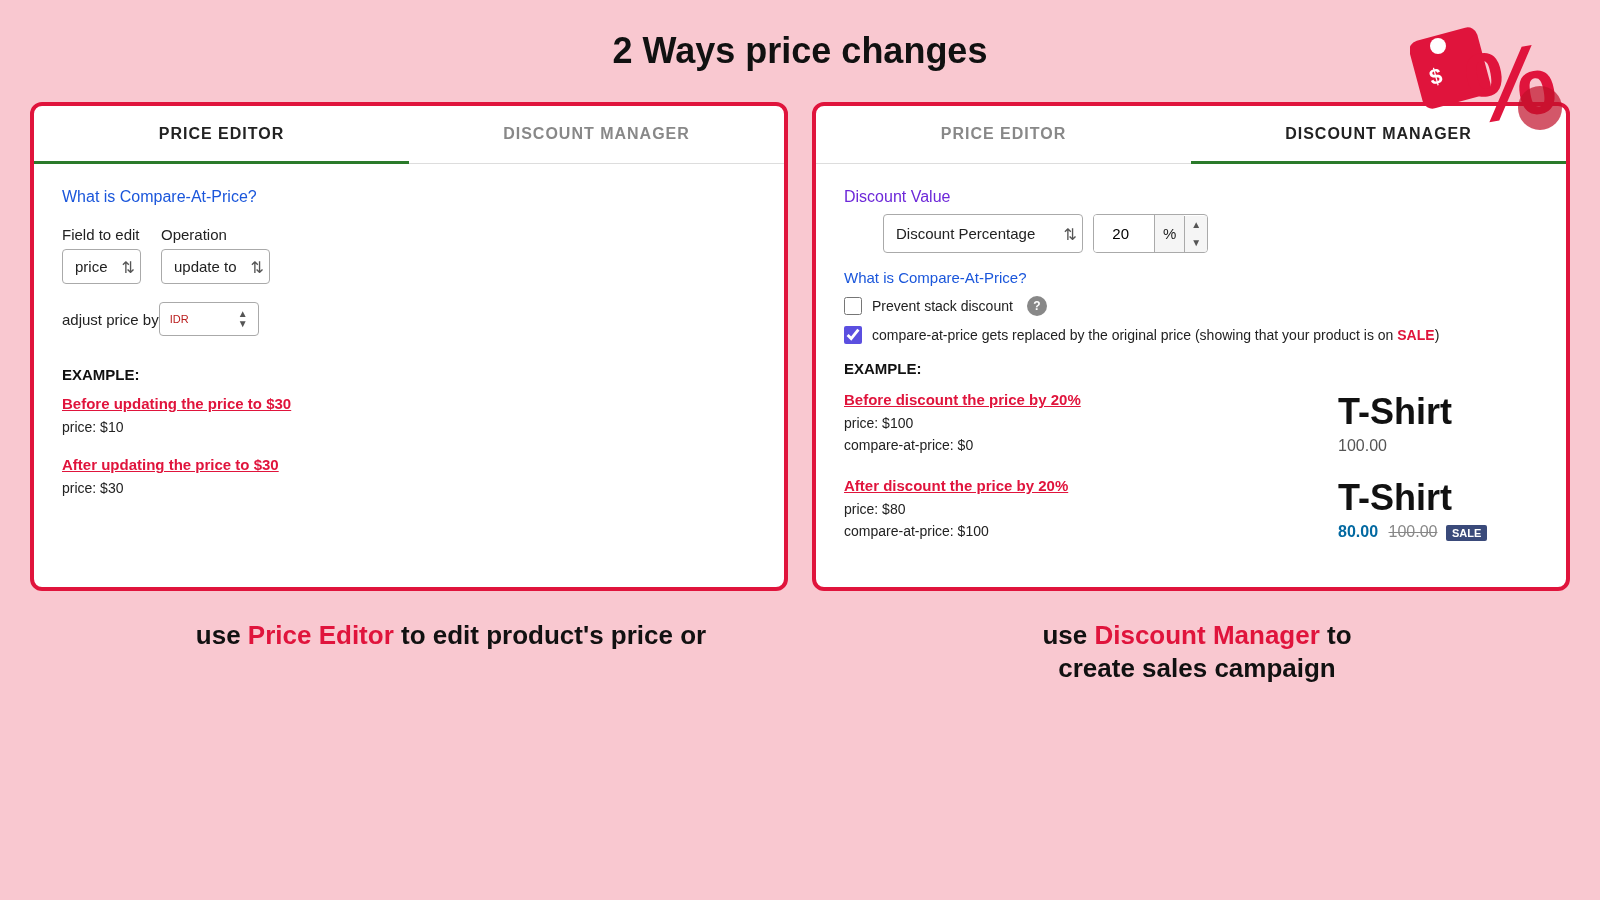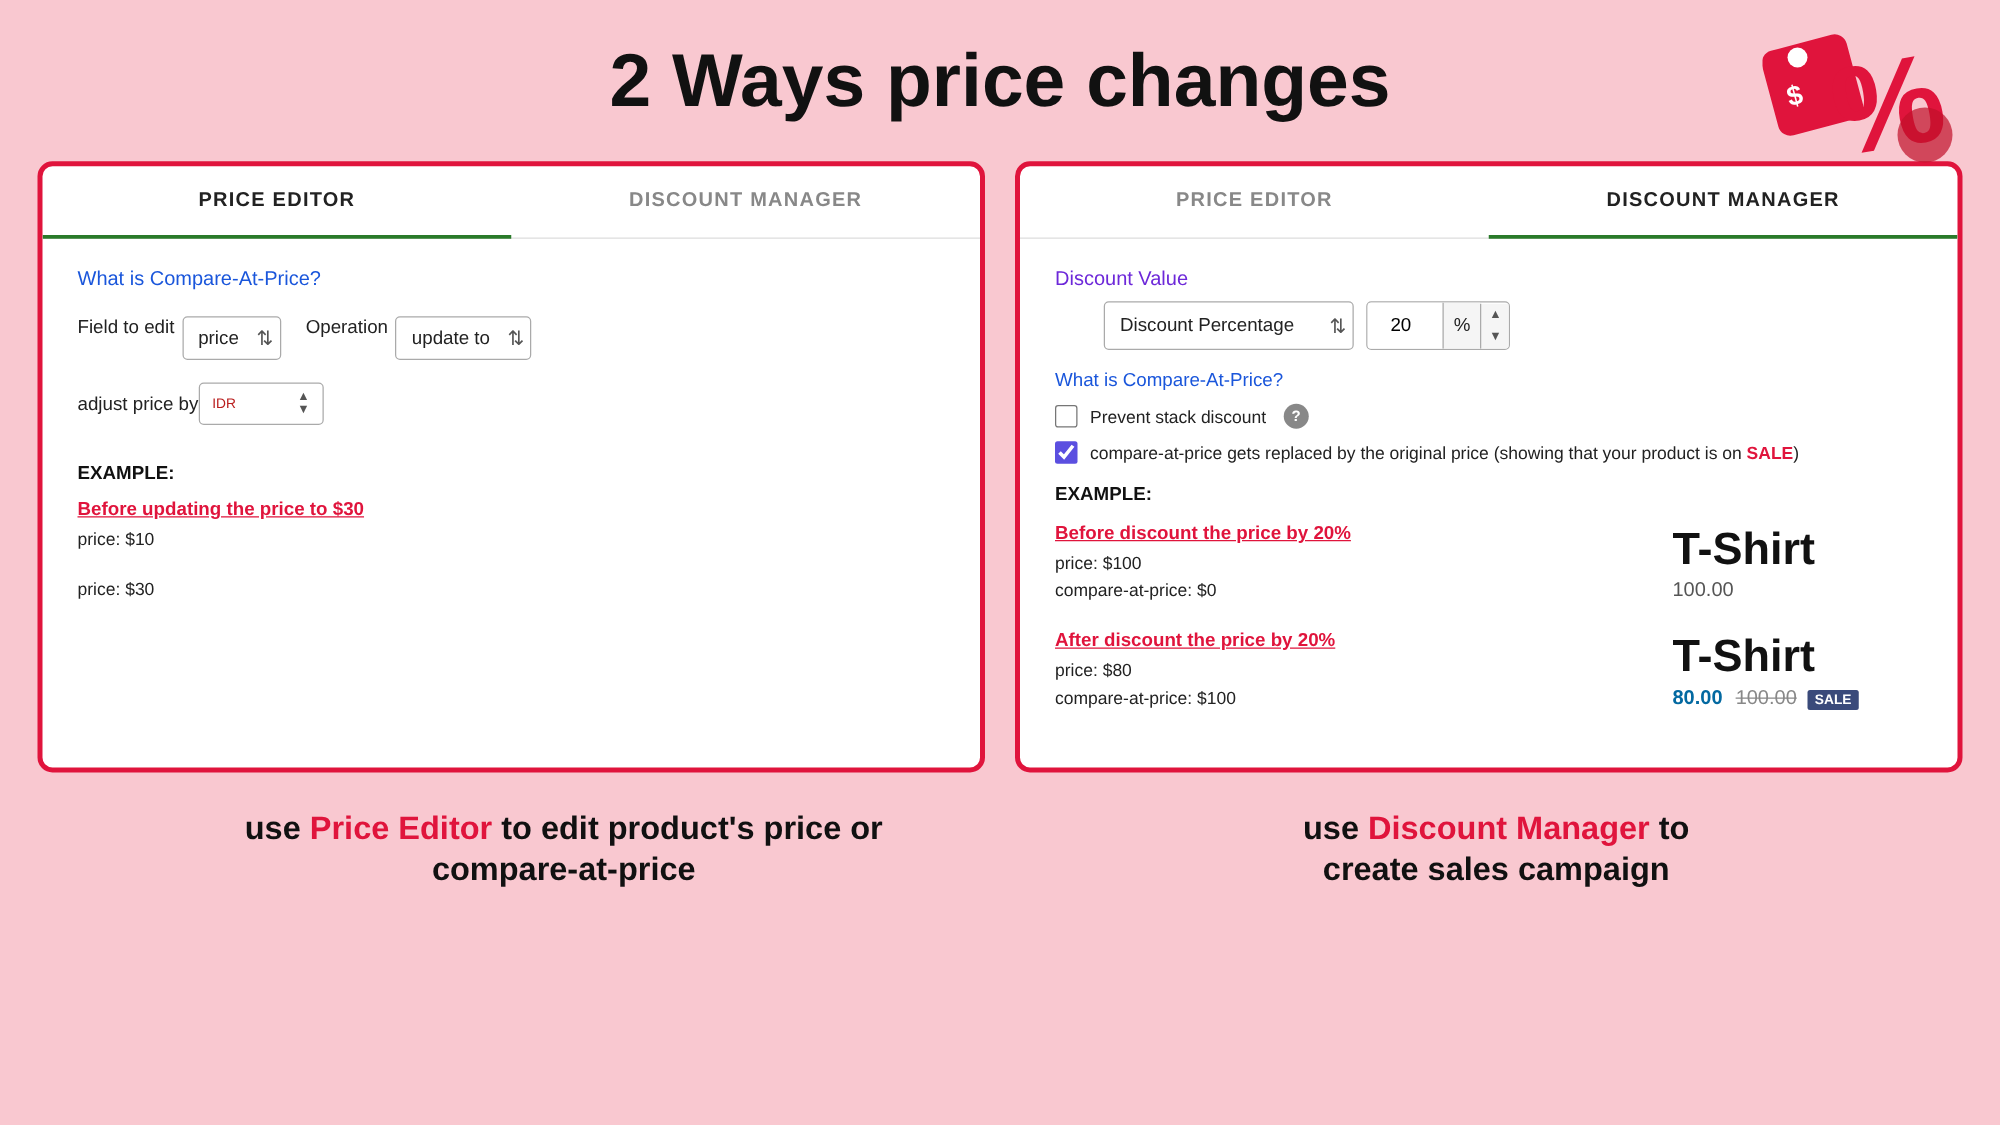--- a/index.html
+++ b/index.html
@@ -8,21 +8,21 @@
       font-family: Arial, sans-serif;
       width: 1600px;
       height: 900px;
       overflow: hidden;
       position: relative;
     }
 
     
     .page-title {
       text-align: center;
-      font-size: 60px;
+      font-size: 36px;
       font-weight: 900;
       color: #111;
       padding-top: 30px;
       padding-bottom: 20px;
     }
 
     
     .panels-container {
       display: flex;
       gap: 24px;
@@ -80,21 +80,21 @@
 
     .form-row {
       display: flex;
       gap: 20px;
       margin-bottom: 18px;
       align-items: flex-end;
     }
 
     .form-group {
       display: flex;
-      flex-direction: row;
+      flex-direction: column;
       gap: 6px;
     }
 
     .form-label {
       font-size: 15px;
       color: #222;
       font-weight: 400;
     }
 
     .select-wrapper {
@@ -470,20 +470,21 @@
         </div>
       </div>
 
       <div class="example-section">
         <div class="example-label">EXAMPLE:</div>
         <div class="example-item">
           <div class="example-title">Before updating the price to $30</div>
           <div class="example-detail">price:   $10</div>
         </div>
         <div class="example-item">
+          <div class="example-title">After updating the price to $30</div>
           <div class="example-detail">price:   $30</div>
         </div>
       </div>
     </div>
   </div>
 
   <div class="panel">
     <div class="tabs">
       <div class="tab">PRICE EDITOR</div>
       <div class="tab active">DISCOUNT MANAGER</div>
@@ -558,19 +559,18 @@
         </div>
       </div>
     </div>
   </div>
 
 </div>
 
 <div class="footer-bar">
   <div class="footer-half">
     <span>use </span><span class="footer-highlight">Price Editor</span><span> to edit product's price or</span><br>
-    <span>compare-at-price</span>
   </div>
   <div class="footer-half">
     <span>use </span><span class="footer-highlight">Discount Manager</span><span> to</span><br>
     <span>create sales campaign</span>
   </div>
 </div>
 
 </body></html>

